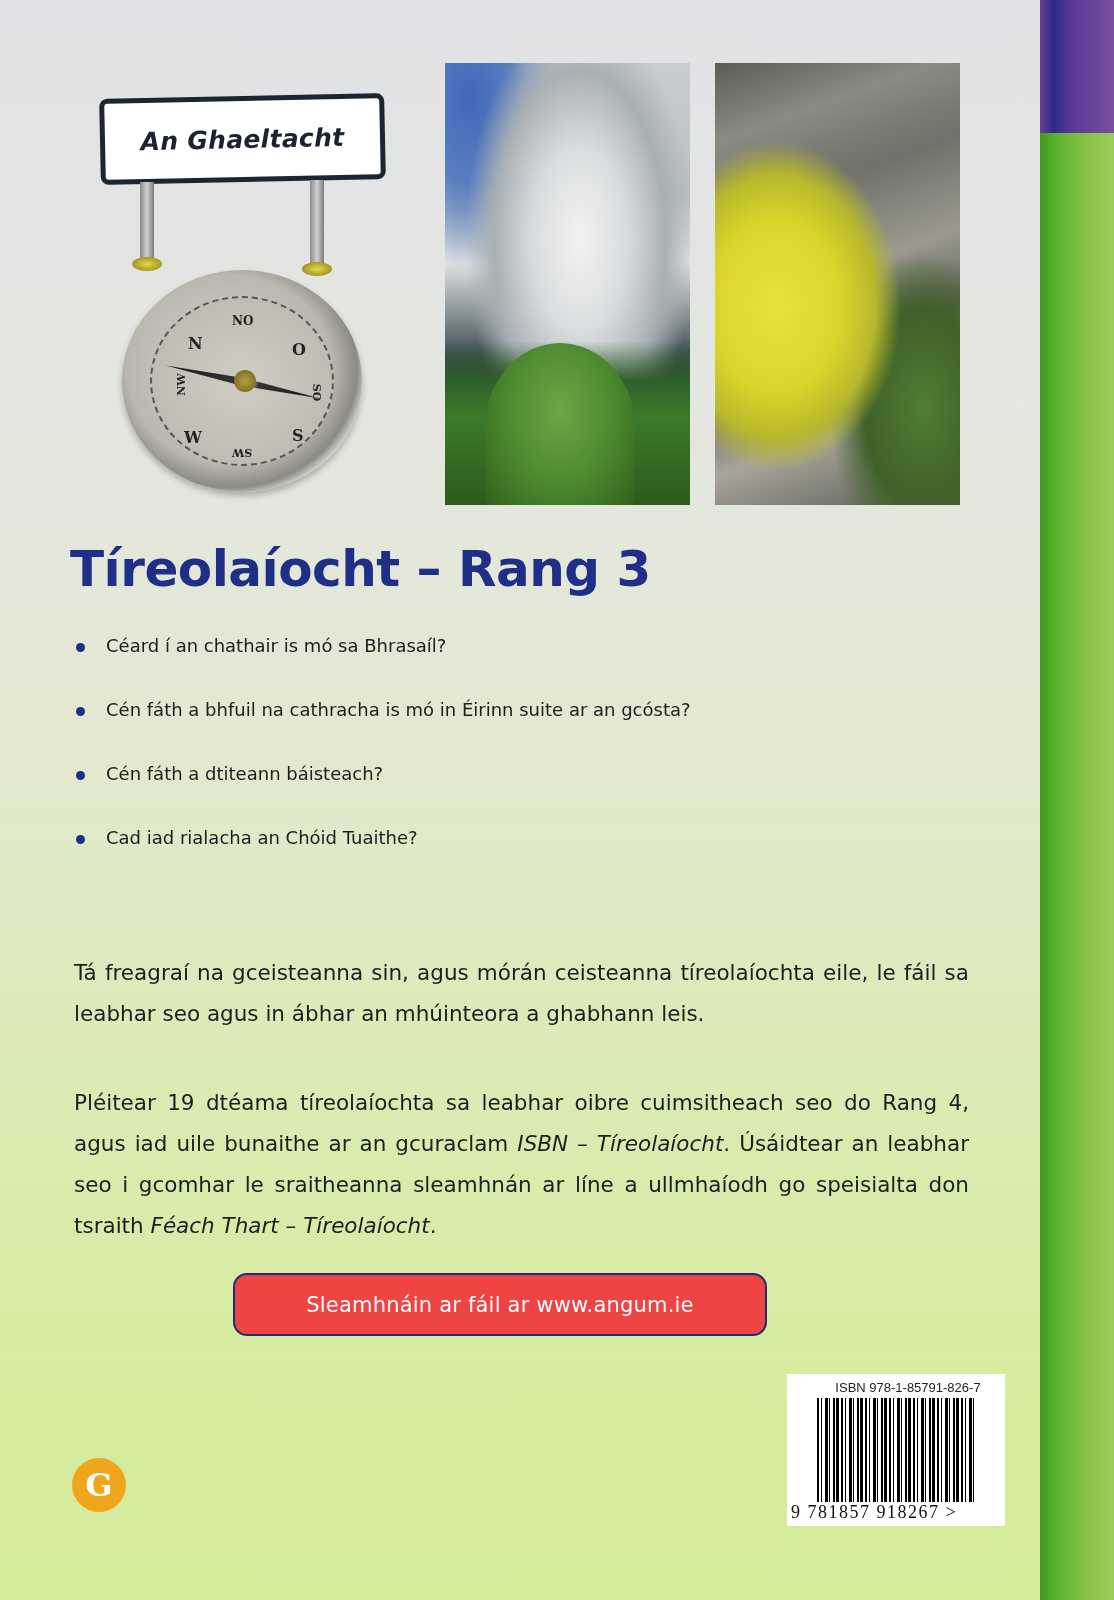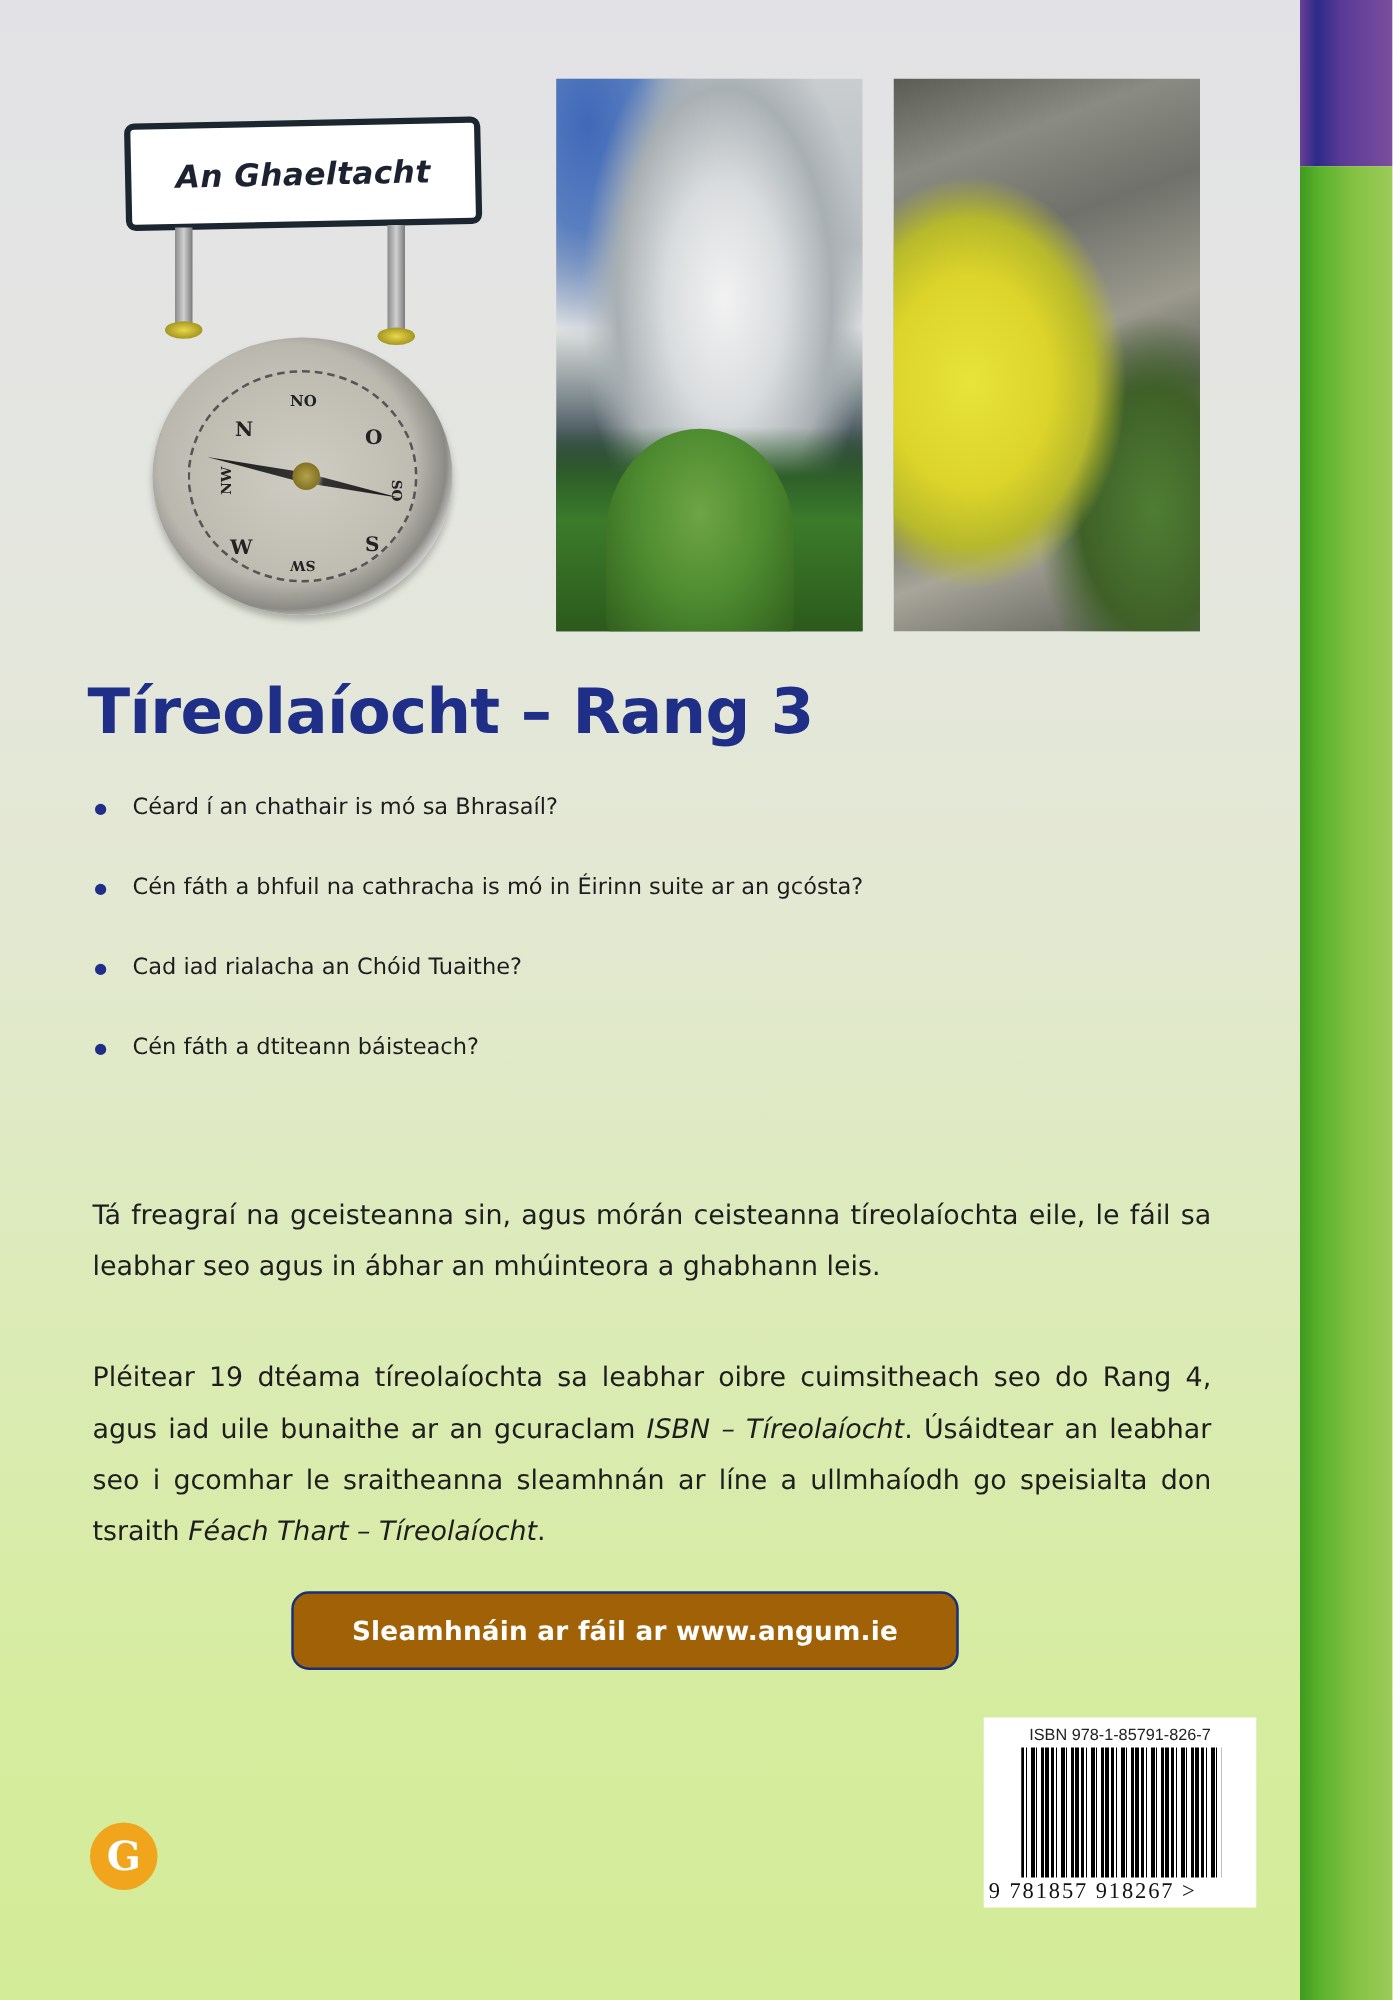--- a/index.html
+++ b/index.html
@@ -94,28 +94,28 @@
     .bullets li { position: relative; padding-left: 34px; font-size: 18px; line-height: 40px; color: #1d1d1d; margin-bottom: 24px; }
     .bullets li .dot { position: absolute; left: 4px; top: 17px; width: 9px; height: 9px; border-radius: 50%; background: #1f2e86; }
 
     .para { position: absolute; left: 74px; width: 895px; font-size: 21.5px; line-height: 41px; color: #1e1e1e; text-align: justify; text-align-last: left; }
     .para1 { top: 952px; }
     .para2 { top: 1082px; }
     .para i { font-style: italic; }
 
     .cta {
       position: absolute; left: 233px; top: 1273px; width: 534px; height: 63px;
-      background: #a16207; border-radius: 14px; border: 2px solid #1a2f78;
+      background: #ef4444; border-radius: 14px; border: 2px solid #1a2f78;
       display: flex; align-items: center; justify-content: center;
-      color: #fff; font-weight: bold; font-size: 21px; letter-spacing: 0.2px;
+      color: #fff; font-weight: normal; font-size: 21px; letter-spacing: 0.2px;
     }
 
     
     .barcode-box { position: absolute; left: 787px; top: 1374px; width: 218px; height: 152px; background: #fff; }
-    .isbn { position: absolute; left: 8px; top: 6px; width: 202px; text-align: center; font-family: "Liberation Sans", sans-serif; font-size: 13px; color: #222; }
+    .isbn { position: absolute; left: 20px; top: 6px; width: 202px; text-align: center; font-family: "Liberation Sans", sans-serif; font-size: 13px; color: #222; }
     .bars { position: absolute; left: 30px; top: 24px; width: 160px; height: 104px;
       background: repeating-linear-gradient(90deg,
         #000 0 2px, #fff 2px 4px, #000 4px 5px, #fff 5px 8px, #000 8px 11px, #fff 11px 12px,
         #000 12px 13px, #fff 13px 16px, #000 16px 18px, #fff 18px 19px, #000 19px 22px, #fff 22px 24px); }
     .ean { position: absolute; left: 4px; top: 128px; width: 210px; font-family: Liberation Serif, serif; font-size: 18px; color: #111; letter-spacing: 1.5px; white-space: nowrap; }
 
     
     .logo { position: absolute; left: 72px; top: 1458px; display: flex; align-items: center; }
     .logo-mark { width: 54px; height: 54px; border-radius: 50%; background: #f0a51c;
       display: flex; align-items: center; justify-content: center; color: #fff;
@@ -158,22 +158,22 @@
 <div class="photo photo-sky">
   <div class="tree"></div>
 </div>
 <div class="photo photo-rock"></div>
 
 <h1 class="title">Tíreolaíocht – Rang 3</h1>
 
 <ul class="bullets">
   <li><span class="dot"></span><span>Céard í an chathair is mó sa Bhrasaíl?</span></li>
   <li><span class="dot"></span><span>Cén fáth a bhfuil na cathracha is mó in Éirinn suite ar an gcósta?</span></li>
+  <li><span class="dot"></span><span>Cén fáth a dtiteann báisteach?</span></li>
   <li><span class="dot"></span><span>Cad iad rialacha an Chóid Tuaithe?</span></li>
-  <li><span class="dot"></span><span>Cén fáth a dtiteann báisteach?</span></li>
 </ul>
 
 <p class="para para1">Tá freagraí na gceisteanna sin, agus mórán ceisteanna tíreolaíochta eile, le fáil sa leabhar seo agus in ábhar an mhúinteora a ghabhann leis.</p>
 
 <p class="para para2"><span>Pléitear 19 dtéama tíreolaíochta sa leabhar oibre cuimsitheach seo do Rang 4, agus iad uile bunaithe ar an gcuraclam </span><i>ISBN – Tíreolaíocht</i><span>. Úsáidtear an leabhar seo i gcomhar le sraitheanna sleamhnán ar líne a ullmhaíodh go speisialta don tsraith </span><i>Féach Thart – Tíreolaíocht</i><span>.</span></p>
 
 <div class="cta">
   <span>Sleamhnáin ar fáil ar www.angum.ie</span>
 </div>
 

